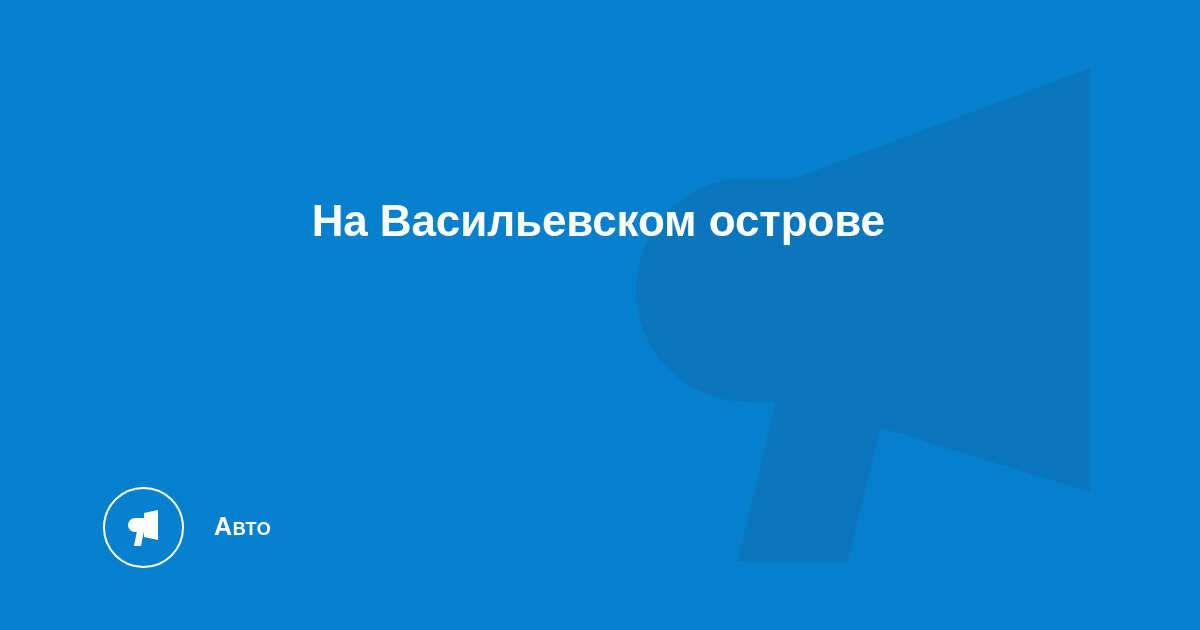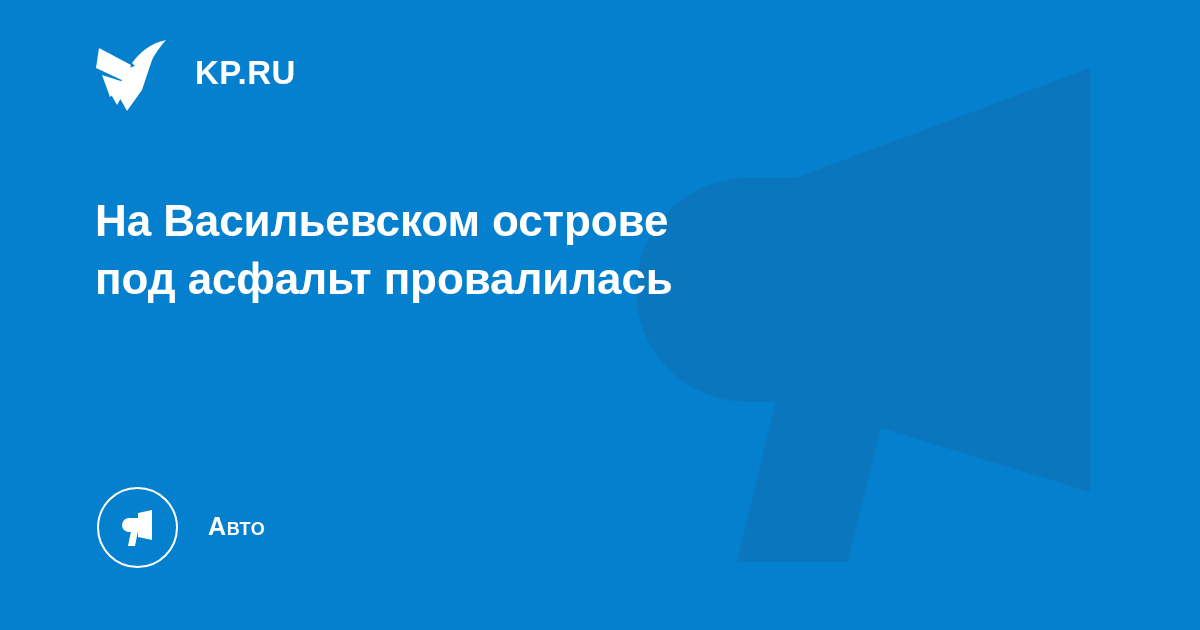--- a/index.html
+++ b/index.html
@@ -68,27 +68,28 @@
   .headline {
     position: absolute;
     left: 95px;
     top: 192px;
     width: 790px;
     color: #ffffff;
     font-size: 44px;
     font-weight: bold;
     line-height: 58px;
     letter-spacing: -0.1px;
+    text-align: right;
   }
   .headline-line { display: block; white-space: nowrap; }
 
   
   .rubric {
     position: absolute;
-    left: 97px;
+    left: 103px;
     top: 487px;
     display: flex;
     align-items: center;
   }
   .rubric-badge {
     width: 81px;
     height: 81px;
     border-radius: 50%;
     border: 2px solid #ffffff;
     display: flex;
@@ -122,43 +123,23 @@
         <path d="M793 330 L905 330 L848 562 L737 562 Z"></path>
 
         <path d="M790 180 L1090 68 L1090 492 L790 400 Z"></path>
 
         <path d="M748 178 L845 178 L845 402 L748 402
                  A112 112 0 0 1 748 178 Z"></path>
       </g>
     </svg>
   </div>
 
-  <div class="brand">
-    <span class="brand-mark">
-      <svg viewBox="0 0 72 78" xmlns="http://www.w3.org/2000/svg">
-        <g fill="#ffffff">
-
-          <path d="M3 13 L35 30 L30 47 L0 33 Z"></path>
-
-          <path d="M36 28 C44 17 55 8 70 5 C63 13 58 20 55 27
-                   L44 36 Z"></path>
-
-          <path d="M30 34 L56 25 L46 55 L31 76 L21 58 Z"></path>
-
-          <path d="M6 40 L31 48 L14 62 Z"></path>
-          <path d="M12 54 L29 56 L21 70 Z"></path>
-        </g>
-      </svg>
-    </span>
-    <span class="brand-wordmark">KP.RU</span>
-  </div>
 
   <h1 class="headline">
     <span class="headline-line">На Васильевском острове</span>
-    <span class="headline-line">под асфальт провалилась</span>
   </h1>
 
   <div class="rubric">
     <span class="rubric-badge">
       <svg viewBox="0 0 42 42" xmlns="http://www.w3.org/2000/svg">
         <g fill="#ffffff">
 
           <path d="M21 6 L35 3 L35 33 L21 30 Z"></path>
 
           <path d="M12 11 L23 11 L23 25 L12 25 A7 7 0 0 1 12 11 Z"></path>

